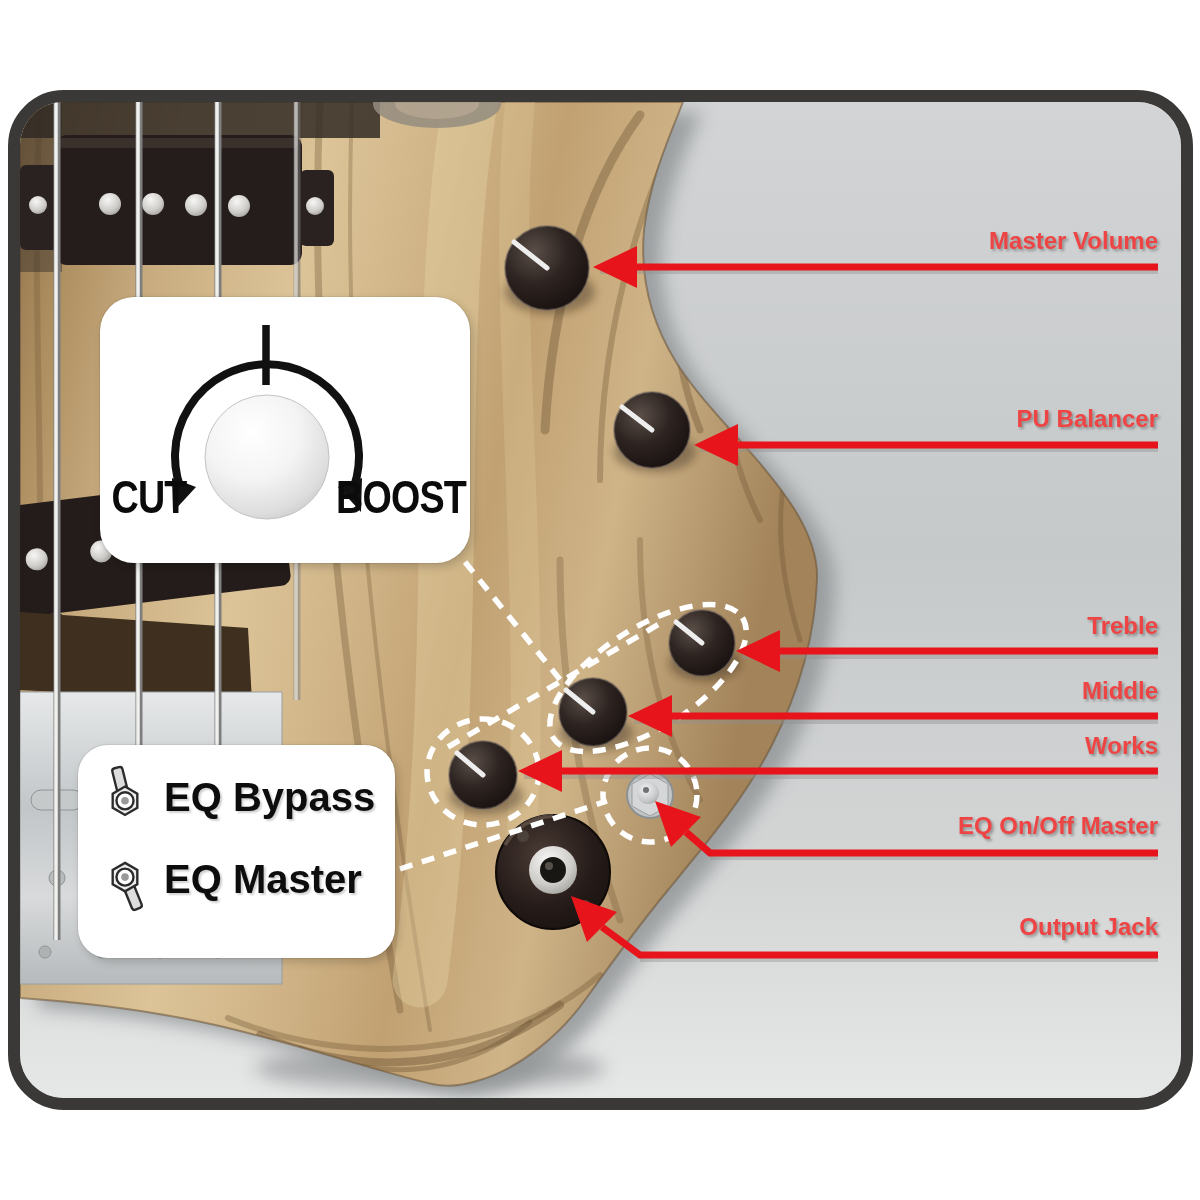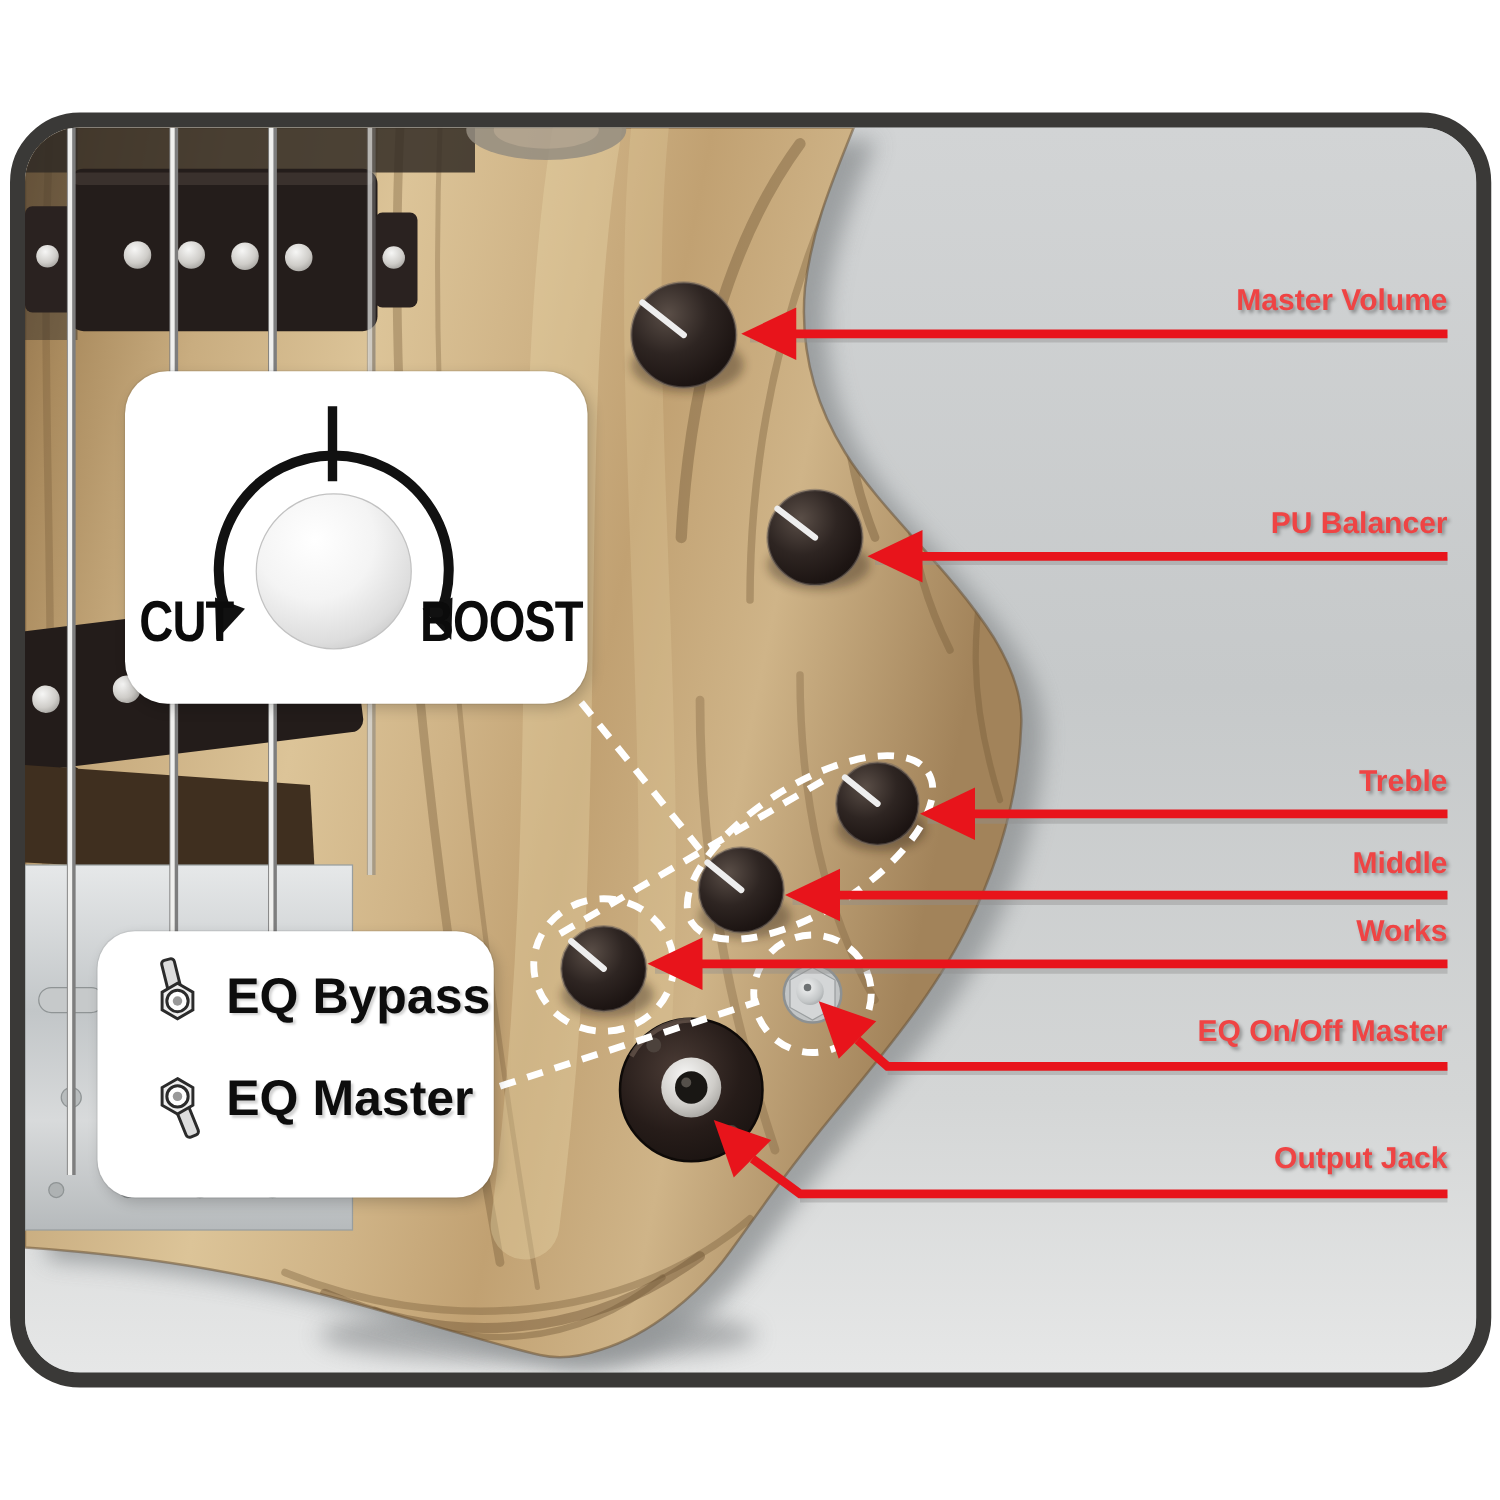--- a/index.html
+++ b/index.html
@@ -5,21 +5,21 @@
   html,body{margin:0;padding:0;background:#ffffff;width:1200px;height:1200px;position:relative;
             font-family:"Liberation Sans",sans-serif;}
   #frame{position:absolute;left:8px;top:90px;width:1161px;height:996px;
          border:12px solid #3a3937;border-radius:56px;overflow:hidden;background:#c9cccd;}
   #scene{position:absolute;left:0;top:0;}
   .inset{position:absolute;background:#ffffff;z-index:5;
          box-shadow:0 0 0 1px rgba(0,0,0,.06),3px 4px 10px rgba(0,0,0,.18);}
   #cutboost-box{left:100px;top:297px;width:370px;height:266px;border-radius:34px;text-align:right;}
   #eq-box{left:78px;top:745px;width:317px;height:213px;border-radius:30px;}
   .cb-text{font-family:"Liberation Sans",sans-serif;font-weight:bold;font-size:46px;fill:#0b0b0b;letter-spacing:-1px;}
-  .eq-row{display:flex;align-items:center;gap:16px;padding-left:41px;}
+  .eq-row{display:flex;align-items:center;gap:16px;padding-left:24px;}
   .eq-row.first{margin-top:16px;}
   .eq-row.second{margin-top:10px;}
   .eq-label{font-weight:bold;font-size:40px;color:#0d0d0d;text-shadow:2px 2px 2px rgba(0,0,0,.18);white-space:nowrap;}
   .callout{position:absolute;right:42px;font-weight:bold;font-size:24px;color:#ef4444;
            text-shadow:2px 2px 3px rgba(0,0,0,.32);white-space:nowrap;z-index:7;}
   #callout-master-volume{top:227px;}
   #callout-pu-balancer{top:405px;}
   #callout-treble{top:612px;}
   #callout-middle{top:677px;}
   #callout-bass{top:732px;}

